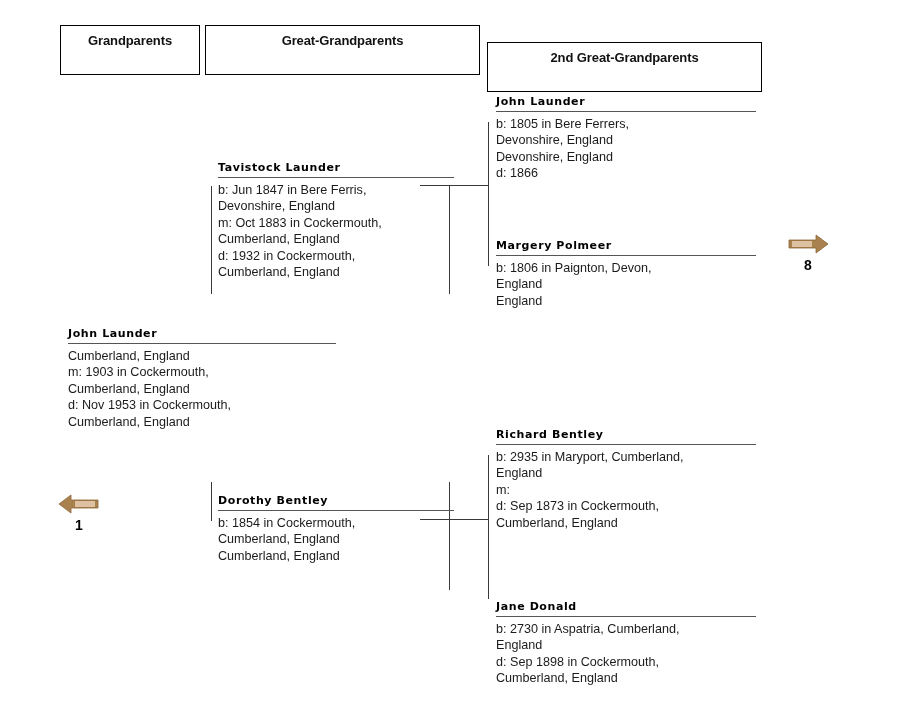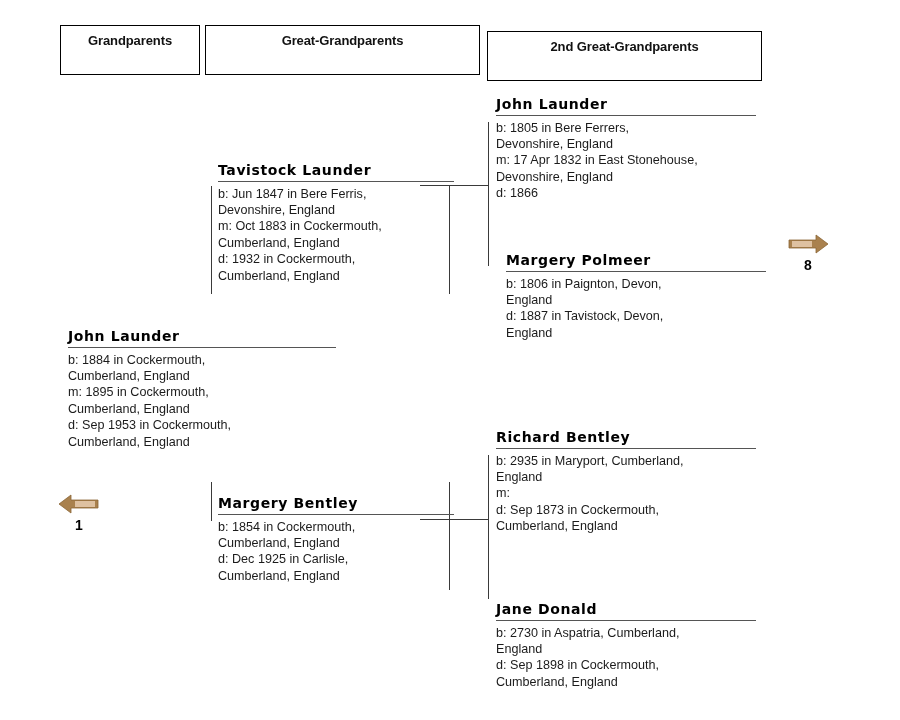--- a/index.html
+++ b/index.html
@@ -20,21 +20,21 @@
     text-align:center;
     font-family:"Liberation Sans", sans-serif;
     font-weight:bold;font-size:13px;color:#111;
     letter-spacing:-0.1px;
   }
 
   
   .person{position:absolute;box-sizing:border-box;}
   .person .pname{
     font-family:"DejaVu Sans", sans-serif;
-    font-weight:bold;font-size:14px;color:#000;
+    font-weight:bold;font-size:11px;color:#000;
     letter-spacing:0.6px;
     white-space:nowrap;
     padding-bottom:1px;
     line-height:1.18;
   }
   .person .rule{
     height:0;border-top:1px solid #555;
     margin-top:1px;margin-bottom:4px;
   }
   .person .details{
@@ -61,93 +61,89 @@
 <div id="chart">
 
   <div class="hdr-box" style="left:205px;top:25px;width:275px;height:50px;">
     <div class="hdr-label">Great-Grandparents</div>
   </div>
 
   <div class="hdr-box" style="left:60px;top:25px;width:140px;height:50px;">
     <div class="hdr-label">Grandparents</div>
   </div>
 
-  <div class="hdr-box" style="left:487px;top:31px;width:275px;height:50px;">
+  <div class="hdr-box" style="left:487px;top:42px;width:275px;height:50px;">
     <div class="hdr-label">2nd Great-Grandparents</div>
   </div>
 
   <div class="vline" style="left:211px;top:186px;height:108px;"></div>
   <div class="vline" style="left:211px;top:482px;height:39px;"></div>
 
   <div class="vline" style="left:449px;top:186px;height:108px;"></div>
   <div class="hline" style="left:420px;top:185px;width:68px;"></div>
 
   <div class="vline" style="left:488px;top:122px;height:144px;"></div>
 
   <div class="vline" style="left:449px;top:482px;height:108px;"></div>
   <div class="hline" style="left:420px;top:519px;width:68px;"></div>
 
   <div class="vline" style="left:488px;top:455px;height:144px;"></div>
 
   <div class="person" style="left:68px;top:328px;width:268px;">
     <div class="pname">John Launder</div>
     <div class="rule"></div>
     <div class="details">
-      <div>b: 1884 in Cockermouth,</div>
       <div>Cumberland, England</div>
-      <div>m: 1895 in Cockermouth,</div>
+      <div>m: 1903 in Cockermouth,</div>
       <div>Cumberland, England</div>
-      <div>d: Sep 1953 in Cockermouth,</div>
+      <div>d: Nov 1953 in Cockermouth,</div>
       <div>Cumberland, England</div>
     </div>
   </div>
 
   <div class="person" style="left:218px;top:162px;width:236px;">
     <div class="pname">Tavistock Launder</div>
     <div class="rule"></div>
     <div class="details">
       <div>b: Jun 1847 in Bere Ferris,</div>
       <div>Devonshire, England</div>
       <div>m: Oct 1883 in Cockermouth,</div>
       <div>Cumberland, England</div>
       <div>d: 1932 in Cockermouth,</div>
       <div>Cumberland, England</div>
     </div>
   </div>
 
   <div class="person" style="left:218px;top:495px;width:236px;">
-    <div class="pname">Margery Bentley</div>
+    <div class="pname">Dorothy Bentley</div>
     <div class="rule"></div>
     <div class="details">
       <div>b: 1854 in Cockermouth,</div>
       <div>Cumberland, England</div>
-      <div>d: Dec 1925 in Carlisle,</div>
       <div>Cumberland, England</div>
     </div>
   </div>
 
   <div class="person" style="left:496px;top:96px;width:260px;">
     <div class="pname">John Launder</div>
     <div class="rule"></div>
     <div class="details">
       <div>b: 1805 in Bere Ferrers,</div>
       <div>Devonshire, England</div>
-      <div>m: 17 Apr 1832 in East Stonehouse,</div>
       <div>Devonshire, England</div>
       <div>d: 1866</div>
     </div>
   </div>
 
-  <div class="person" style="left:496px;top:252px;width:260px;margin-left:10px;">
+  <div class="person" style="left:496px;top:240px;width:260px;">
     <div class="pname">Margery Polmeer</div>
     <div class="rule"></div>
     <div class="details">
       <div>b: 1806 in Paignton, Devon,</div>
       <div>England</div>
-      <div>d: 1887 in Tavistock, Devon,</div>
       <div>England</div>
     </div>
   </div>
 
   <div class="person" style="left:496px;top:429px;width:260px;">
     <div class="pname">Richard Bentley</div>
     <div class="rule"></div>
     <div class="details">
       <div>b: 2935 in Maryport, Cumberland,</div>
       <div>England</div>

